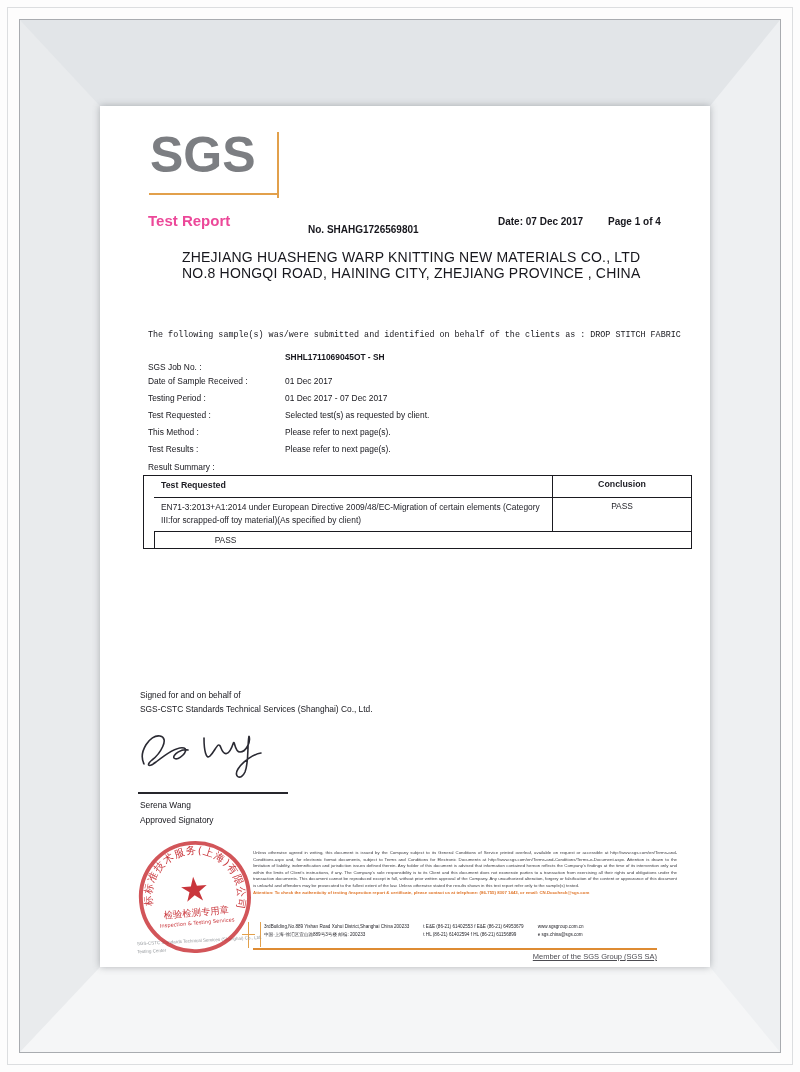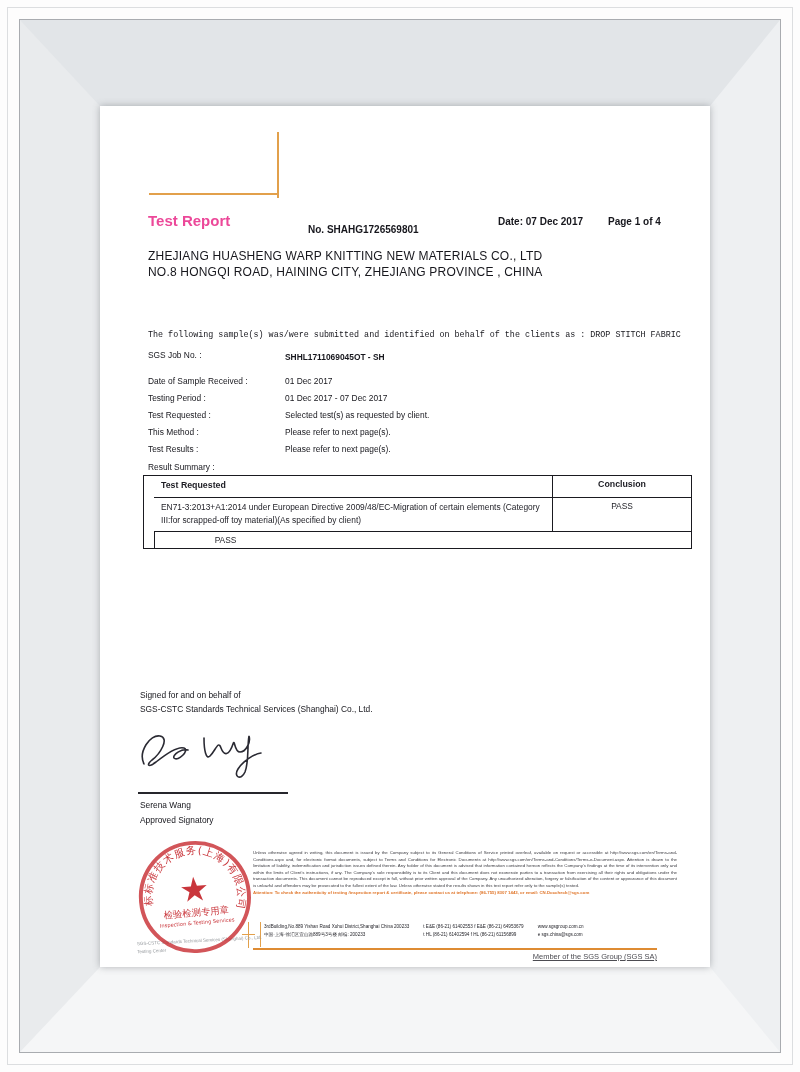--- a/index.html
+++ b/index.html
@@ -27,21 +27,21 @@
   .abs { position: absolute; }
 
   
   .logo-text { font-size: 50px; font-weight: 700; color: #7c7e82; letter-spacing: 0px; line-height: 1; }
   .orange-h { background: #e2a04b; height: 2px; }
   .orange-v { background: #e2a04b; width: 2px; }
 
   .doc-title { font-size: 15px; font-weight: 700; color: #ec4899; }
   .hdr-meta { font-size: 10px; font-weight: 700; color: #17171d; }
 
-  .client-line { font-size: 12px; color: #17171d; letter-spacing: .2px; }
+  .client-line { font-size: 14px; color: #17171d; letter-spacing: .2px; margin-left: 34px; }
   .body-line { font-size: 8.4px; color: #17171d; }
   .lbl { font-size: 8.4px; color: #17171d; }
 
   
   .rtable { border: 1.5px solid #1a1a20; width: 549px; }
   .rrow { display: flex; border-top: 1.2px solid #1a1a20; }
   .rrow:first-child { border-top: none; }
   .cell-test { width: 407px; padding: 3px 7px 4px 7px; font-size: 8.4px; line-height: 1.55; }
   .cell-conc { width: 142px; border-left: 1.2px solid #1a1a20; padding: 3px 4px; font-size: 8.4px; text-align: center; }
   .rhead .cell-test, .rhead .cell-conc { font-weight: 700; font-size: 8.8px; }
@@ -60,34 +60,35 @@
   .stamp-wrap { transform: rotate(-5deg); opacity: .92; }
 </style>
 </head>
 <body>
 
 <div class="photo">
   <div class="frame-line"></div>
   <div class="mat">
     <div class="paper">
 
+      <div class="abs logo-text" style="left:50px; top:24px;">SGS</div>
       <div class="abs orange-h" style="left:49px; top:87px; width:130px;"></div>
       <div class="abs orange-v" style="left:177px; top:26px; height:66px;"></div>
 
       <div class="abs doc-title" style="left:48px; top:106px;">Test Report</div>
       <div class="abs hdr-meta" style="left:208px; top:118px;">No. SHAHG1726569801</div>
       <div class="abs hdr-meta" style="left:398px; top:110px;">Date: 07 Dec 2017</div>
       <div class="abs hdr-meta" style="left:508px; top:110px;">Page 1 of 4</div>
 
       <div class="abs client-line" style="left:48px; top:143px;">ZHEJIANG HUASHENG WARP KNITTING NEW MATERIALS CO., LTD</div>
       <div class="abs client-line" style="left:48px; top:159px;">NO.8 HONGQI ROAD, HAINING CITY, ZHEJIANG PROVINCE , CHINA</div>
 
       <div class="abs body-line" style="left:48px; top:224px;font-family:Liberation Mono, monospace;">The following sample(s) was/were submitted and identified on behalf of the clients as : DROP STITCH FABRIC</div>
 
-      <div class="abs lbl" style="left:48px; top:244px;">SGS Job No. :</div>
+      <div class="abs lbl" style="left:48px; top:256px;">SGS Job No. :</div>
       <div class="abs body-line" style="left:185px; top:246px; font-weight:700;">SHHL1711069045OT - SH</div>
 
       <div class="abs lbl" style="left:48px; top:270px;">Date of Sample Received :</div>
       <div class="abs body-line" style="left:185px; top:270px;">01 Dec 2017</div>
 
       <div class="abs lbl" style="left:48px; top:287px;">Testing Period :</div>
       <div class="abs body-line" style="left:185px; top:287px;">01 Dec 2017 - 07 Dec 2017</div>
 
       <div class="abs lbl" style="left:48px; top:304px;">Test Requested :</div>
       <div class="abs body-line" style="left:185px; top:304px;">Selected test(s) as requested by client.</div>

